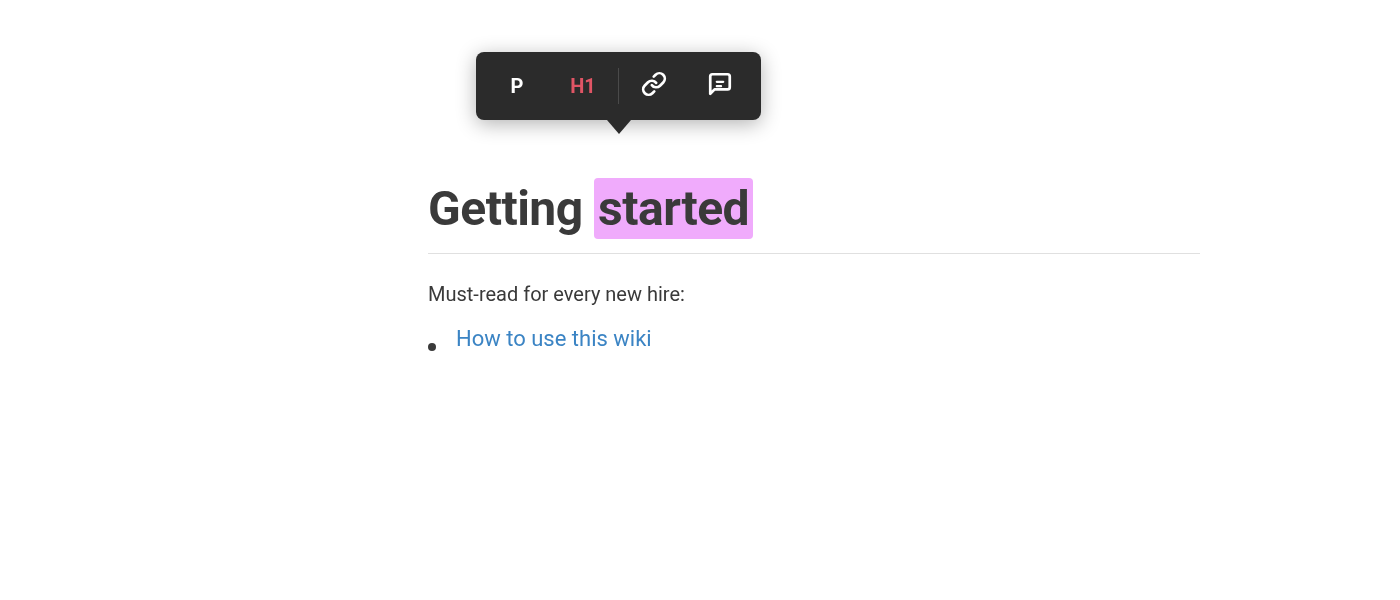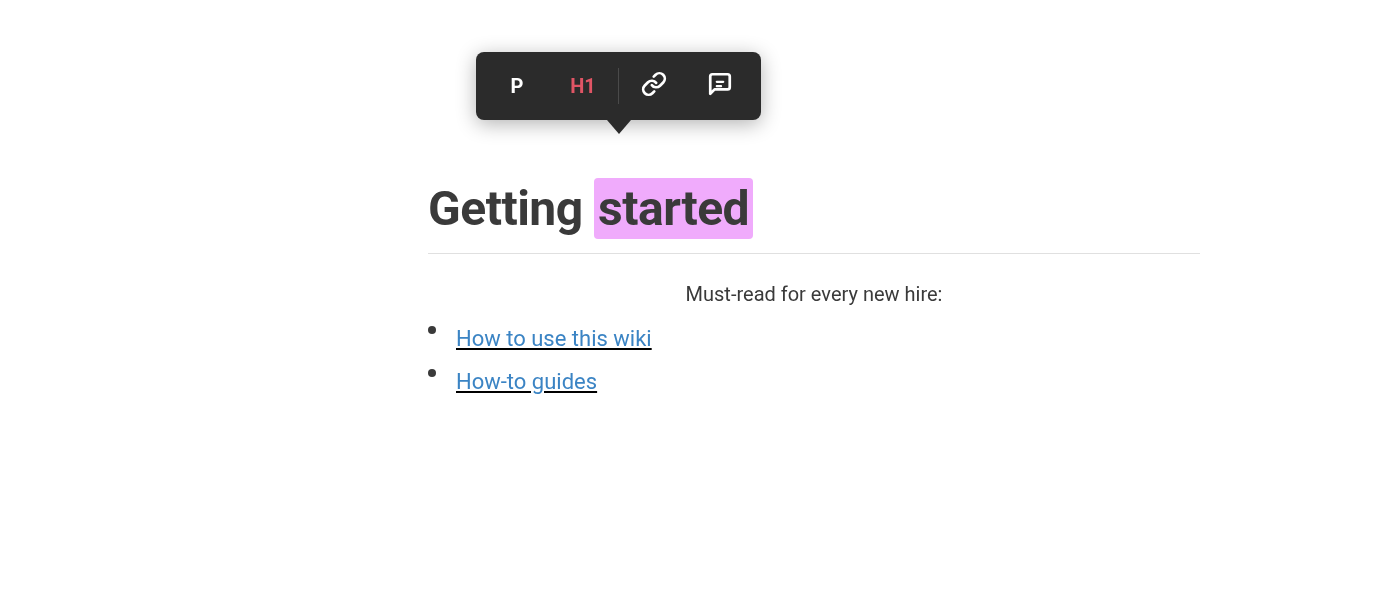--- a/index.html
+++ b/index.html
@@ -114,34 +114,32 @@
       border-radius: 4px;
       padding: 2px 4px;
     }
 
     .page-subtitle {
       font-size: 20px;
       color: #3a3a3a;
       margin-top: 28px;
       margin-bottom: 20px;
       font-weight: 400;
-      text-align: center;
     }
 
     .link-list {
       list-style: none;
       padding: 0;
     }
 
     .link-list li {
       display: flex;
-      align-items: flex-start;
+      align-items: flex-end;
       margin-bottom: 18px;
       font-size: 20px;
-      text-decoration: underline;
     }
 
     .bullet {
       width: 8px;
       height: 8px;
       background: #3a3a3a;
       border-radius: 50%;
       margin-right: 20px;
       flex-shrink: 0;
     }
@@ -191,20 +189,16 @@
       <span>Getting </span><span class="selected-word">started</span>
     </h1>
 
     <p class="page-subtitle">Must-read for every new hire:</p>
 
     <ul class="link-list">
       <li>
         <span class="bullet"></span>
         <a class="wiki-link" href="#">How to use this wiki</a>
       </li>
-      <li>
-        <span class="bullet"></span>
-        <a class="wiki-link" href="#">How-to guides</a>
-      </li>
     </ul>
   </div>
 
 </div>
 
 </body></html>

